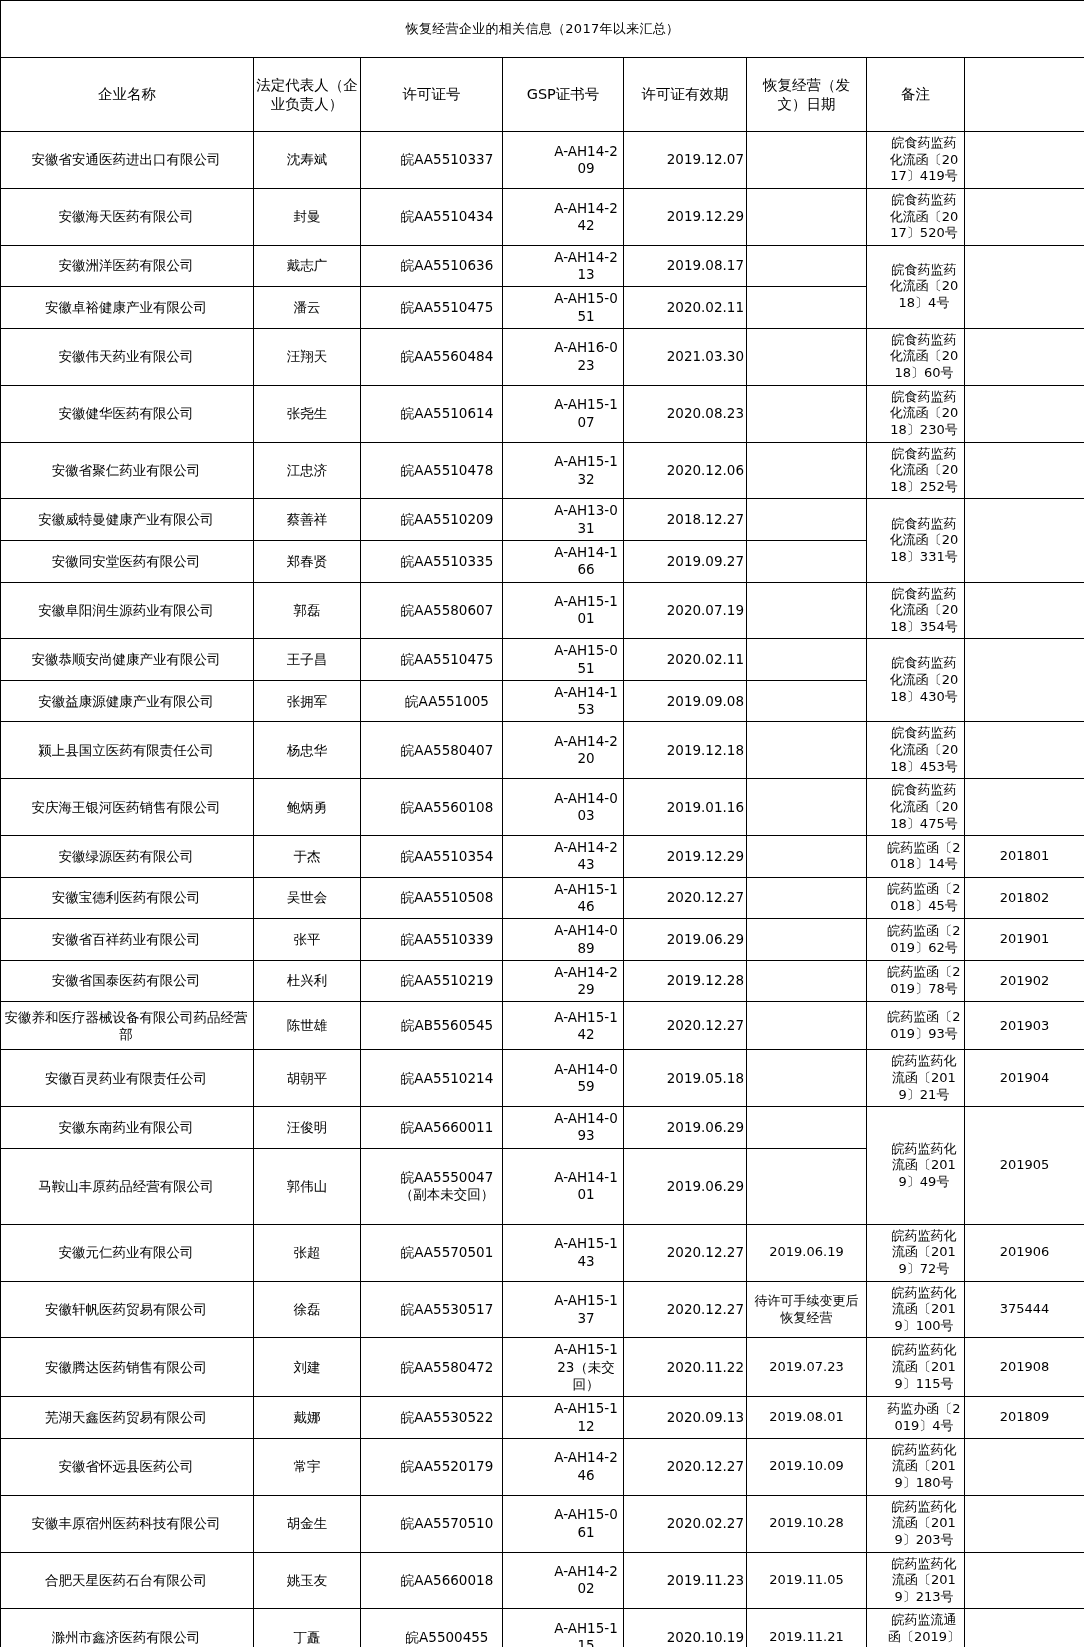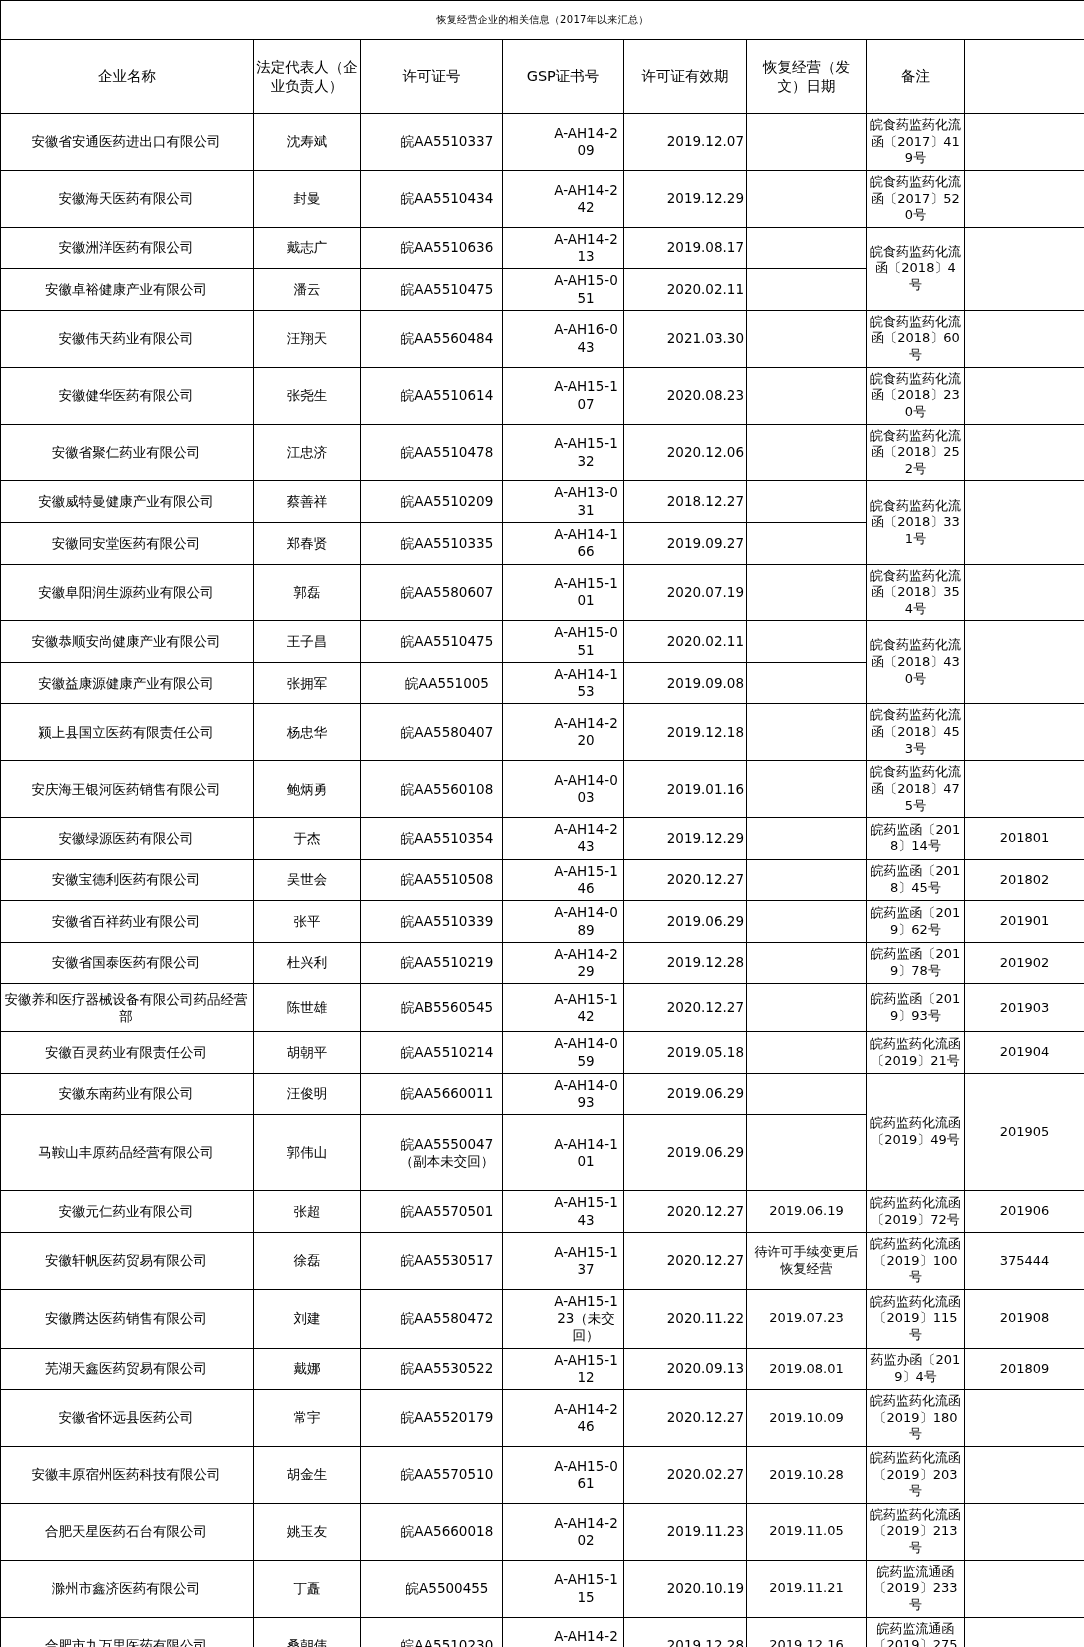--- a/index.html
+++ b/index.html
@@ -30,42 +30,42 @@
     padding: 3px 2px;
     text-align: center;
     vertical-align: middle;
     font-weight: normal;
     line-height: 1.28;
     word-break: break-all;
     overflow-wrap: break-word;
   }
   
   .title-cell {
-    height: 39px;
-    font-size: 10px;
+    height: 57px;
+    font-size: 13px;
     font-weight: bold;
     letter-spacing: 0.3px;
     border: 1px solid #000000;
     margin-top: 28px;
   }
   
   .hdr td {
     height: 74px;
     font-size: 14.5px;
     font-weight: bold;
     padding: 2px 3px;
   }
   
   .grid td.c-name   { font-size: 13.5px; padding-right: 4px; }
   .grid td.c-rep    { font-size: 13.5px; }
   .grid td.c-lic    { font-size: 13.5px; padding-left: 33px; }
   .grid td.c-gsp    { font-size: 13.5px; padding-left: 48px; }
   .grid td.c-exp    { font-size: 13.5px; text-align: right; }
   .grid td.c-resume { font-size: 13px; }
-  .grid td.c-note   { font-size: 13px; padding-left: 3px; padding-right: 3px; }
+  .grid td.c-note   { font-size: 13px; padding-left: 20px; padding-right: 3px; }
   .grid td.c-seq    { font-size: 13px; }
 
   
   col.w-name   { width: 253px; }
   col.w-rep    { width: 107px; }
   col.w-lic    { width: 142px; }
   col.w-gsp    { width: 121px; }
   col.w-exp    { width: 123px; }
   col.w-resume { width: 120px; }
   col.w-note   { width: 98px; }
@@ -141,21 +141,21 @@
           <td class="c-lic">皖AA5510475</td>
           <td class="c-gsp">A-AH15-051</td>
           <td class="c-exp">2020.02.11</td>
           <td class="c-resume"></td>
           <td class="c-seq"></td>
         </tr>
         <tr class="row-1">
           <td class="c-name">安徽伟天药业有限公司</td>
           <td class="c-rep">汪翔天</td>
           <td class="c-lic">皖AA5560484</td>
-          <td class="c-gsp">A-AH16-043</td>
+          <td class="c-gsp">A-AH16-023</td>
           <td class="c-exp">2021.03.30</td>
           <td class="c-resume"></td>
           <td class="c-note">皖食药监药化流函〔2018〕60号</td>
           <td class="c-seq"></td>
         </tr>
         <tr class="row-1">
           <td class="c-name">安徽健华医药有限公司</td>
           <td class="c-rep">张尧生</td>
           <td class="c-lic">皖AA5510614</td>
           <td class="c-gsp">A-AH15-107</td>

